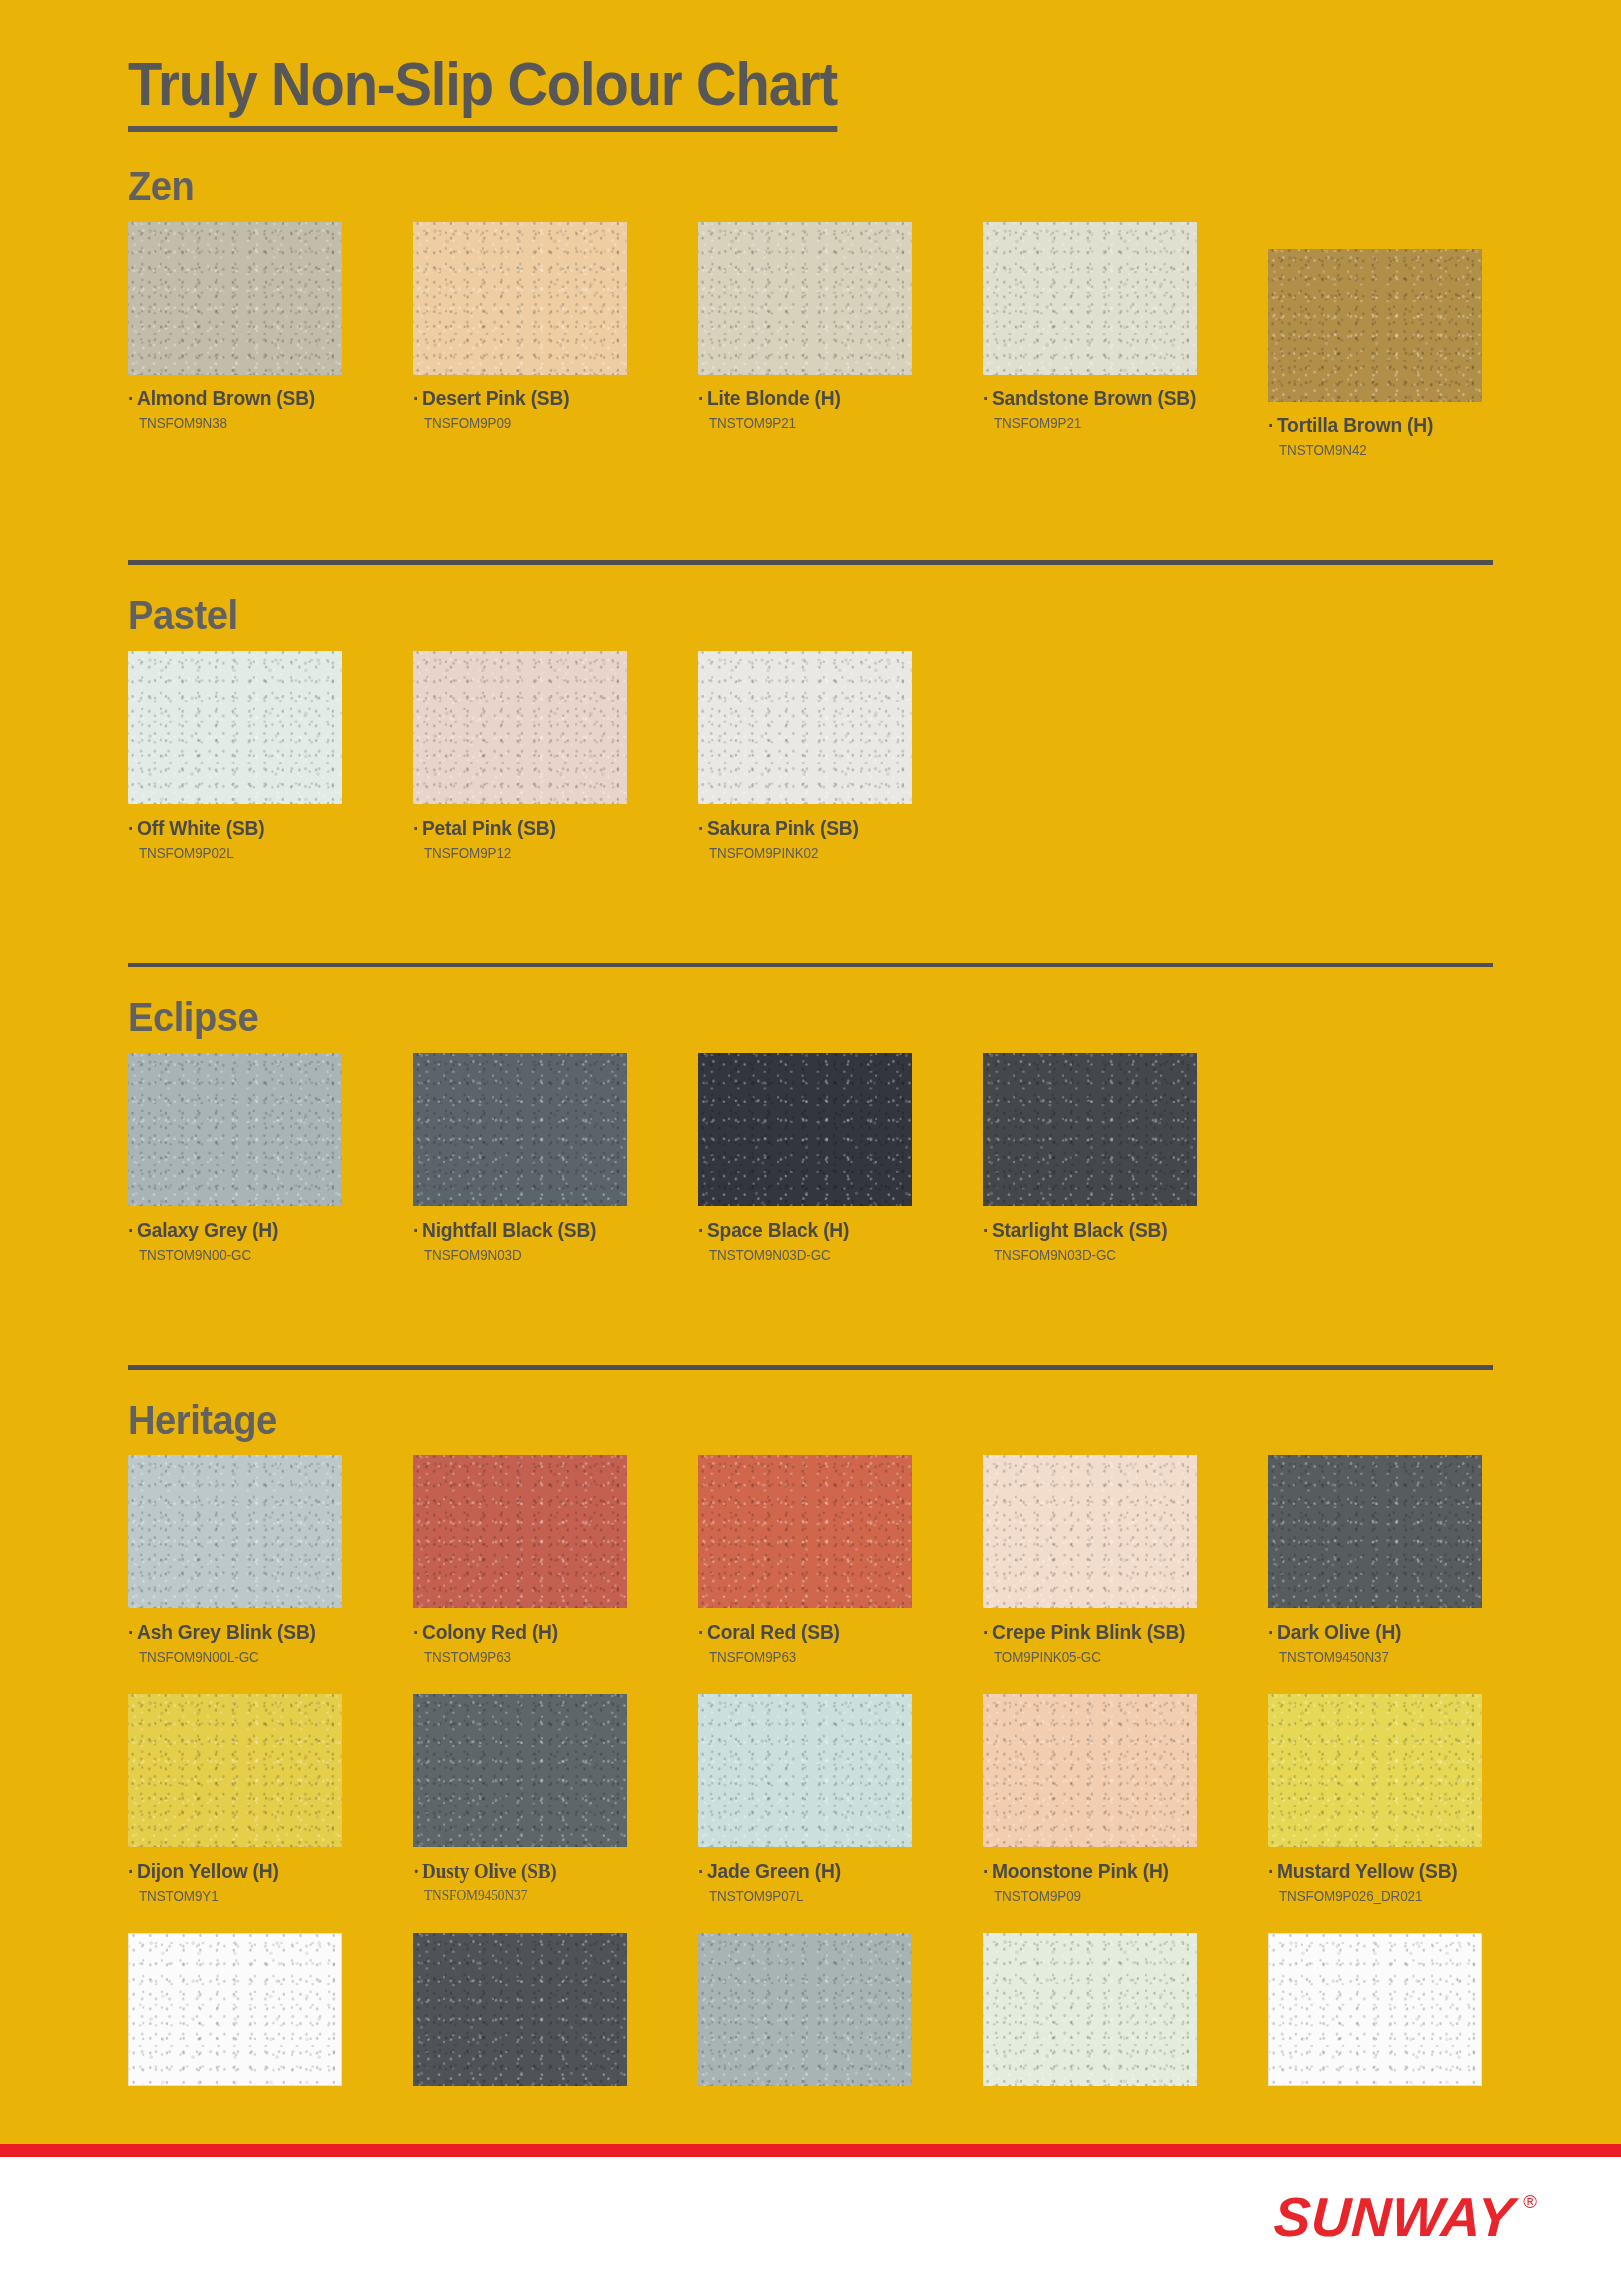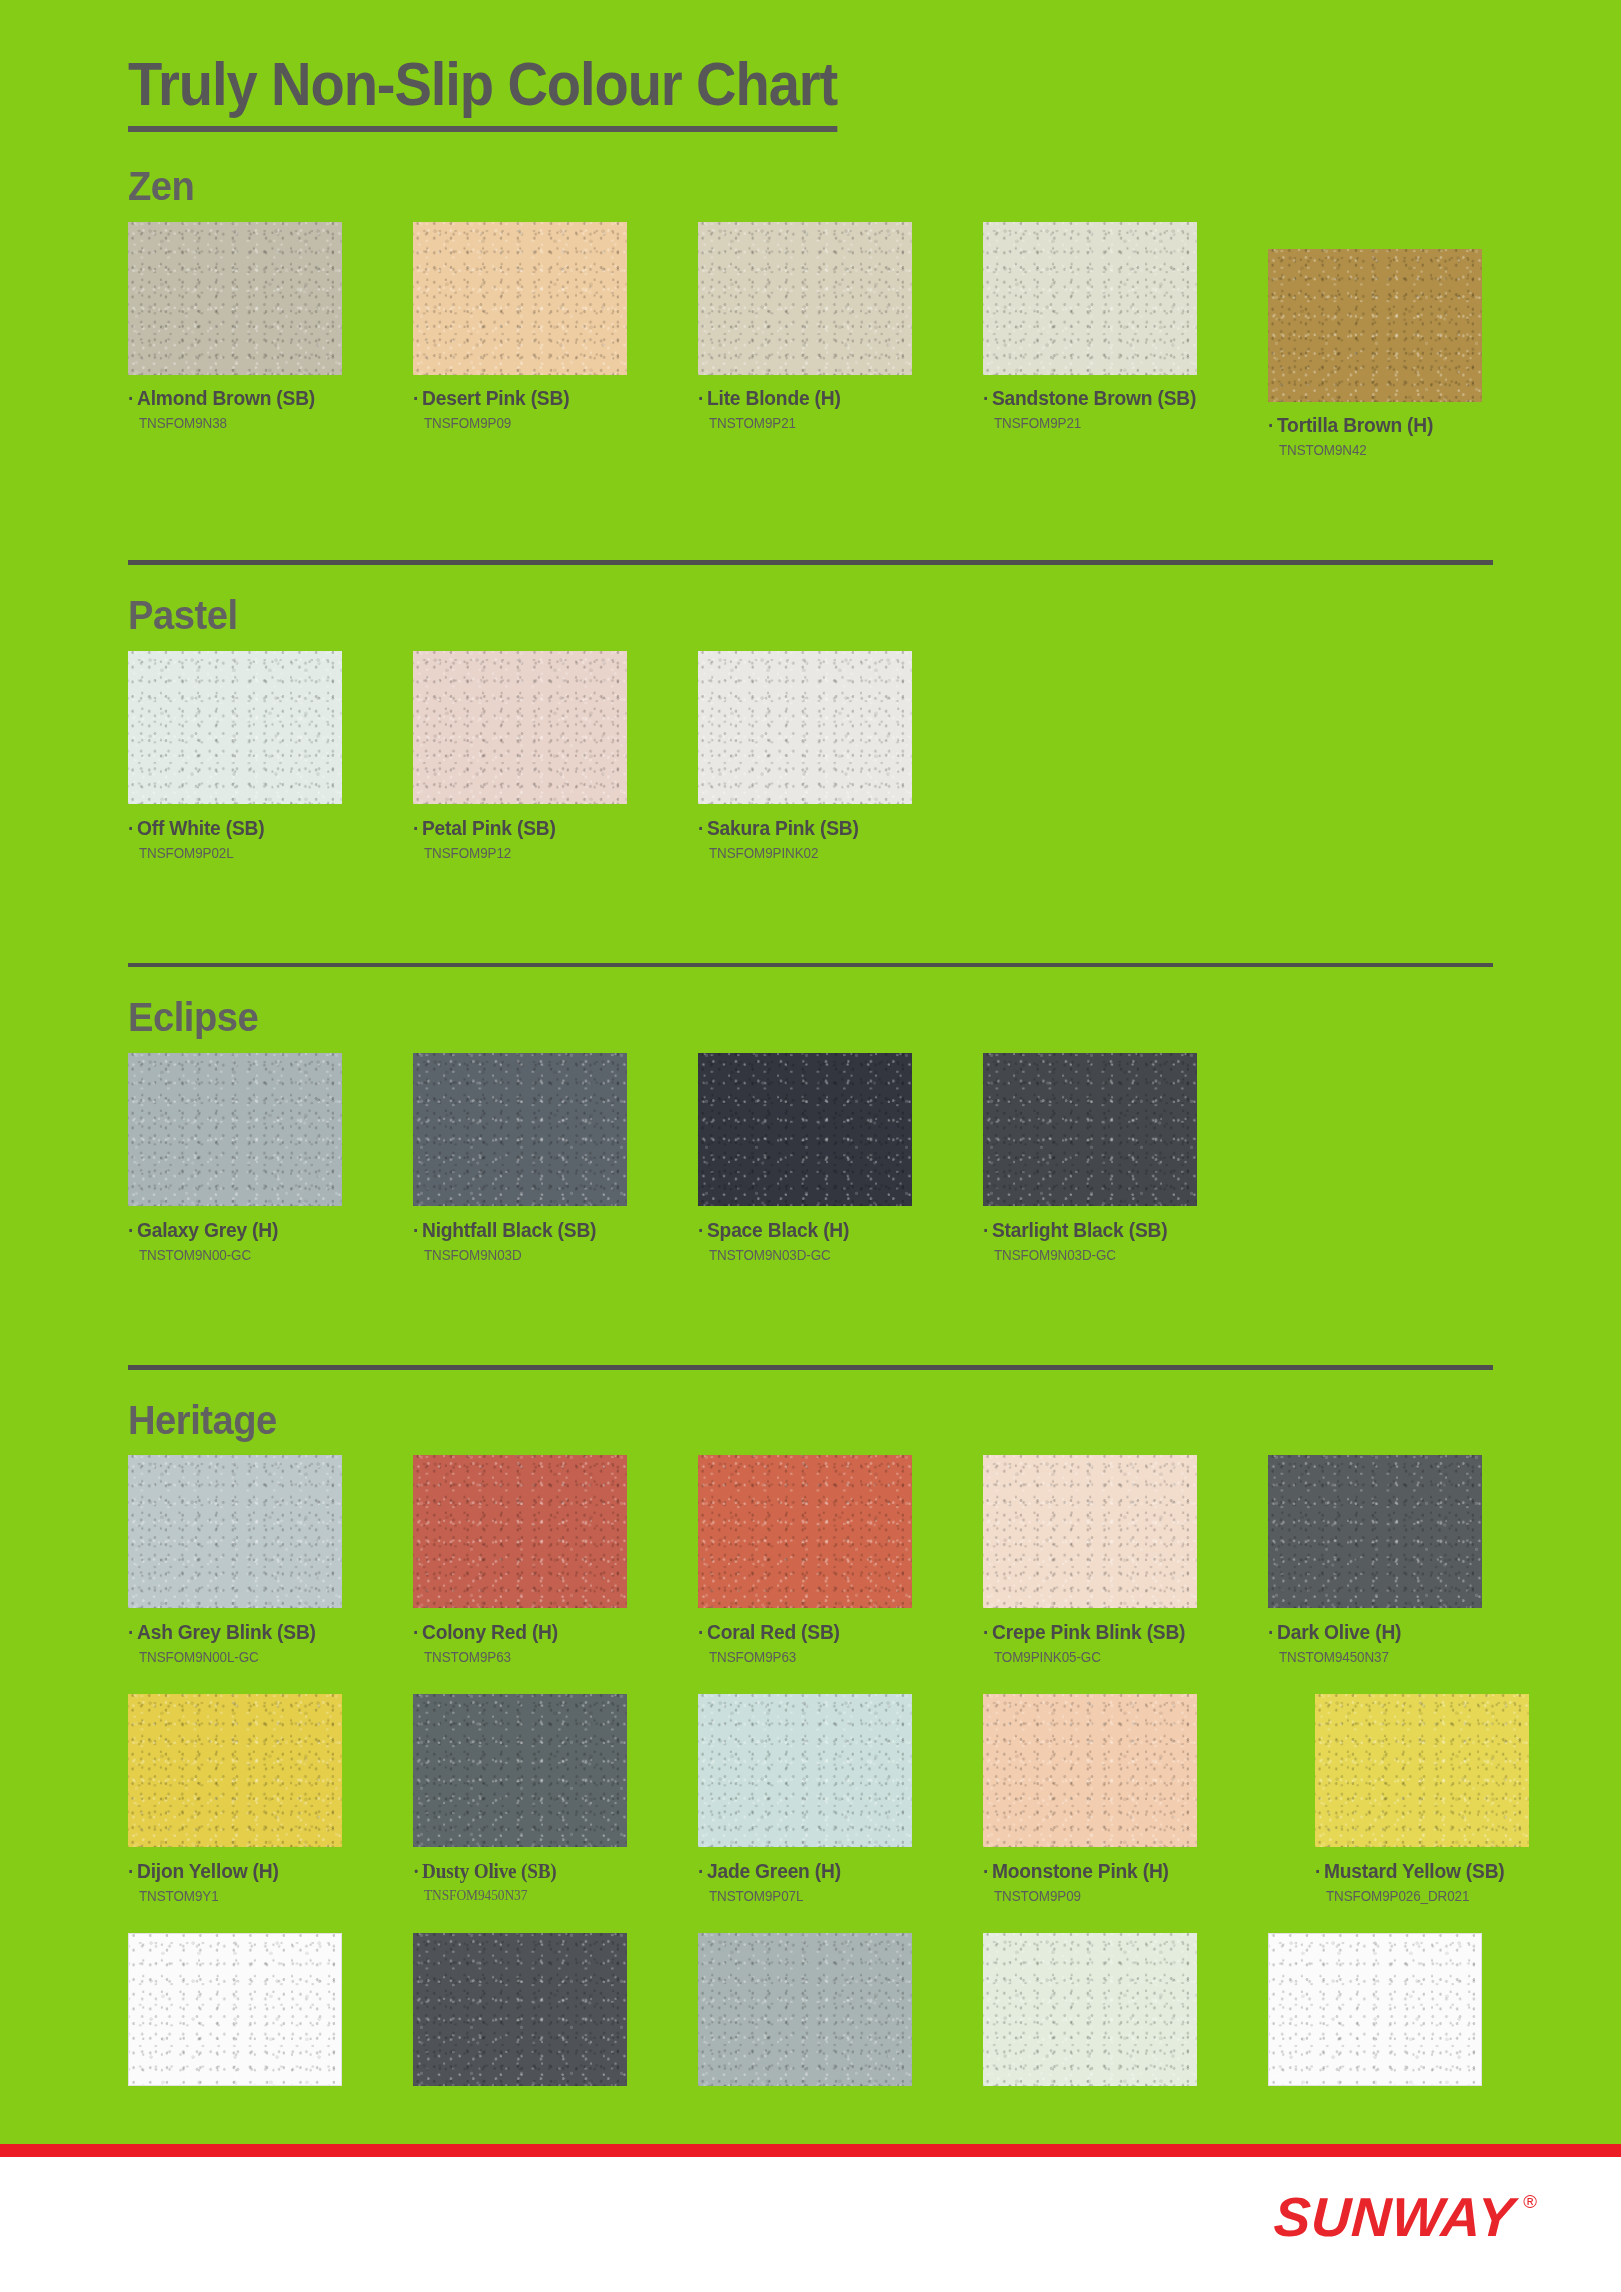--- a/index.html
+++ b/index.html
@@ -10,21 +10,21 @@
     height: 2293px;
     background: #ffffff;
     font-family: "Liberation Sans", sans-serif;
     overflow: hidden;
   }
 
   .page {
     position: relative;
     width: 1621px;
     height: 2293px;
-    background: #84cc16;
+    background: #eab308;
   }
 
   
   .chart-title {
     position: absolute;
     left: 128px;
     top: 54px;
     font-size: 61px;
     font-weight: bold;
     color: #575757;
@@ -314,21 +314,21 @@
           <div class="swatch-cell" style="margin-top: 29px;">
             <div class="swatch" style="background: rgb(203, 224, 220);"></div>
             <div class="sw-name"><span class="dot">·</span><span>Jade Green (H)</span></div>
             <div class="sw-code">TNSTOM9P07L</div>
           </div>
           <div class="swatch-cell" style="margin-top: 29px;">
             <div class="swatch" style="background: rgb(243, 205, 175);"></div>
             <div class="sw-name"><span class="dot">·</span><span>Moonstone Pink (H)</span></div>
             <div class="sw-code">TNSTOM9P09</div>
           </div>
-          <div class="swatch-cell" style="margin-top: 29px; margin-left: 47px;">
+          <div class="swatch-cell" style="margin-top: 29px;">
             <div class="swatch" style="background: rgb(230, 216, 85);"></div>
             <div class="sw-name"><span class="dot">·</span><span>Mustard Yellow (SB)</span></div>
             <div class="sw-code">TNSFOM9P026_DR021</div>
           </div>
           <div class="swatch-cell" style="margin-top: 29px;">
             <div class="swatch lightborder" style="background: rgb(251, 251, 251);"></div>
           </div>
           <div class="swatch-cell" style="margin-top: 29px;">
             <div class="swatch" style="background: rgb(79, 83, 87);"></div>
           </div>

